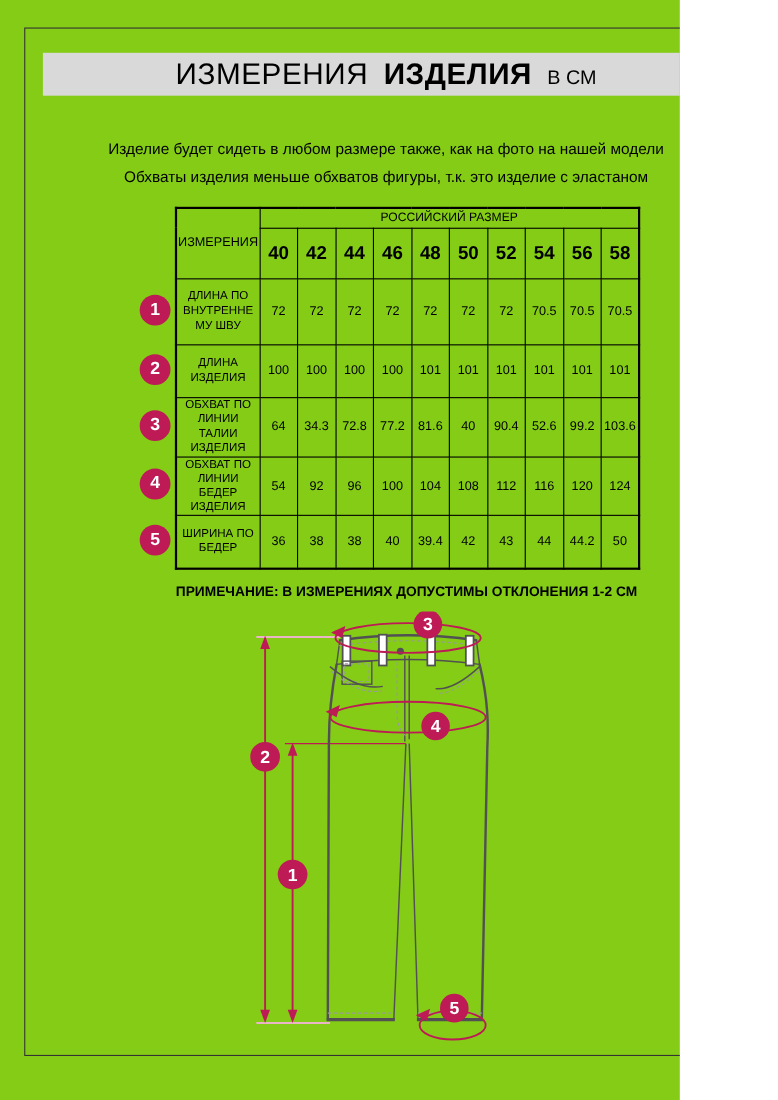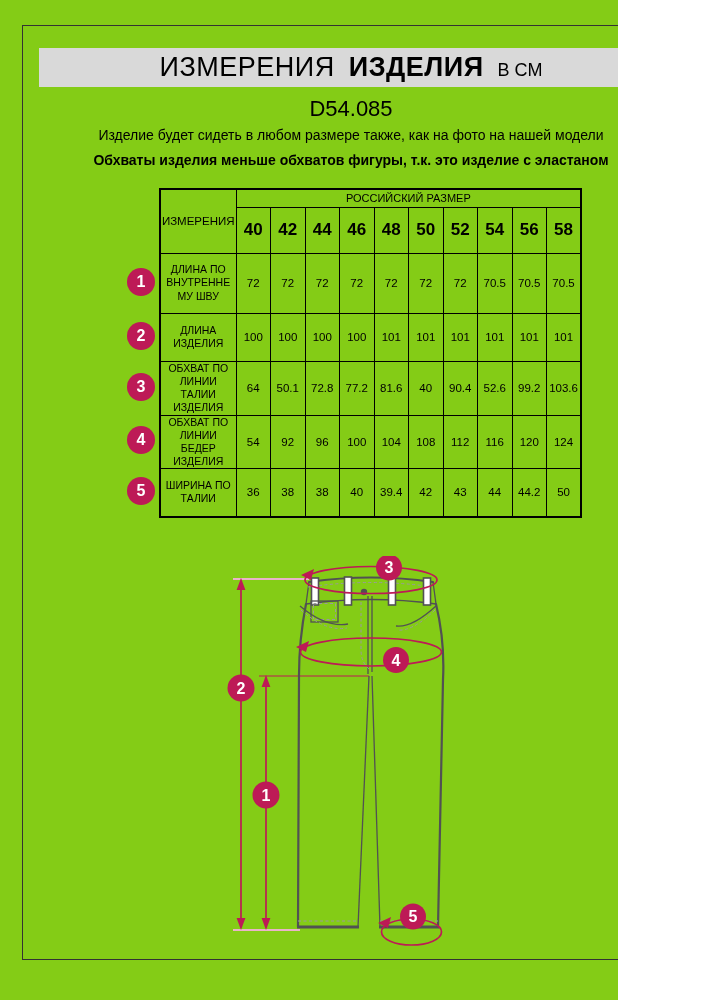--- a/index.html
+++ b/index.html
@@ -10,21 +10,21 @@
            border:1.5px solid #333; box-sizing:border-box; }
 
   .titlebar { position:absolute; left:39px; top:48px; width:624px; height:39px;
               background:var(--header-bg); text-align:center; line-height:39px; white-space:nowrap; }
   .t-reg   { font-size:27px; letter-spacing:.5px; }
   .t-bold  { font-size:27px; font-weight:bold; margin-left:14px; letter-spacing:.5px; }
   .t-units { font-size:18px; margin-left:14px; }
 
   .model { position:absolute; left:0; top:96px; width:702px; text-align:center; font-size:22px; }
   .desc  { position:absolute; left:0; width:702px; text-align:center; font-size:14px; }
-  .desc1 { top:127px; } .desc2 { top:152px;font-weight:bold; }
+  .desc1 { top:127px; } .desc2 { top:152px; }
 
   .row-badge { position:absolute; left:127px; width:28px; height:28px; border-radius:50%;
                background:var(--accent); color:#fff; font-weight:bold; font-size:16px;
                text-align:center; line-height:28px; }
   .rb1{top:268px}.rb2{top:322px}.rb3{top:373px}.rb4{top:426px}.rb5{top:477px}
 
   table.size-table { position:absolute; left:159px; top:188px; width:421px;
                      border-collapse:collapse; table-layout:fixed; border:2px solid #000; }
   .size-table th, .size-table td { border:1px solid #000; padding:0; text-align:center; vertical-align:middle; }
   .corner  { font-size:11.5px; font-weight:normal; }
@@ -58,21 +58,20 @@
 </head>
 <body>
 
 <div class="page">
   <div class="frame"></div>
 
   <div class="titlebar">
     <span class="t-reg">ИЗМЕРЕНИЯ</span><span class="t-bold">ИЗДЕЛИЯ</span><span class="t-units">В СМ</span>
   </div>
 
-  <div class="model">D54.085</div>
   <div class="desc desc1">Изделие будет сидеть в любом размере также, как на фото на нашей модели</div>
   <div class="desc desc2">Обхваты изделия меньше обхватов фигуры, т.к. это изделие с эластаном</div>
 
   <div class="row-badge rb1">1</div>
   <div class="row-badge rb2">2</div>
   <div class="row-badge rb3">3</div>
   <div class="row-badge rb4">4</div>
   <div class="row-badge rb5">5</div>
 
   <table class="size-table">
@@ -136,21 +135,21 @@
           <td class="val">101</td>
           <td class="val">101</td>
           <td class="val">101</td>
         </tr>
         <tr>
           <th class="rlabel">ОБХВАТ ПО
 ЛИНИИ
 ТАЛИИ
 ИЗДЕЛИЯ</th>
           <td class="val">64</td>
-          <td class="val">50.1</td>
+          <td class="val">34.3</td>
           <td class="val">72.8</td>
           <td class="val">77.2</td>
           <td class="val">81.6</td>
           <td class="val">40</td>
           <td class="val">90.4</td>
           <td class="val">52.6</td>
           <td class="val">99.2</td>
           <td class="val">103.6</td>
         </tr>
         <tr>
@@ -164,35 +163,36 @@
           <td class="val">100</td>
           <td class="val">104</td>
           <td class="val">108</td>
           <td class="val">112</td>
           <td class="val">116</td>
           <td class="val">120</td>
           <td class="val">124</td>
         </tr>
         <tr>
           <th class="rlabel">ШИРИНА ПО
-ТАЛИИ</th>
+БЕДЕР</th>
           <td class="val">36</td>
           <td class="val">38</td>
           <td class="val">38</td>
           <td class="val">40</td>
           <td class="val">39.4</td>
           <td class="val">42</td>
           <td class="val">43</td>
           <td class="val">44</td>
           <td class="val">44.2</td>
           <td class="val">50</td>
         </tr>
       </tbody>
   </table>
 
+  <div class="note">ПРИМЕЧАНИЕ: В ИЗМЕРЕНИЯХ ДОПУСТИМЫ ОТКЛОНЕНИЯ 1-2 СМ</div>
 
   <svg class="diagram" width="260" height="402" viewBox="220 556 260 402" xmlns="http://www.w3.org/2000/svg">
 
     <line class="ext-light" x1="233" y1="579" x2="309" y2="579"></line>
     <line class="meas-thin" x1="259" y1="676" x2="369" y2="676"></line>
     <line class="ext-light" x1="233" y1="930" x2="300" y2="930"></line>
 
     <g>
       <path class="outline" d="M309,582 Q371,573 433,582"></path>
       <path class="outline-thin" d="M306,604 Q371,595 436,604"></path>

